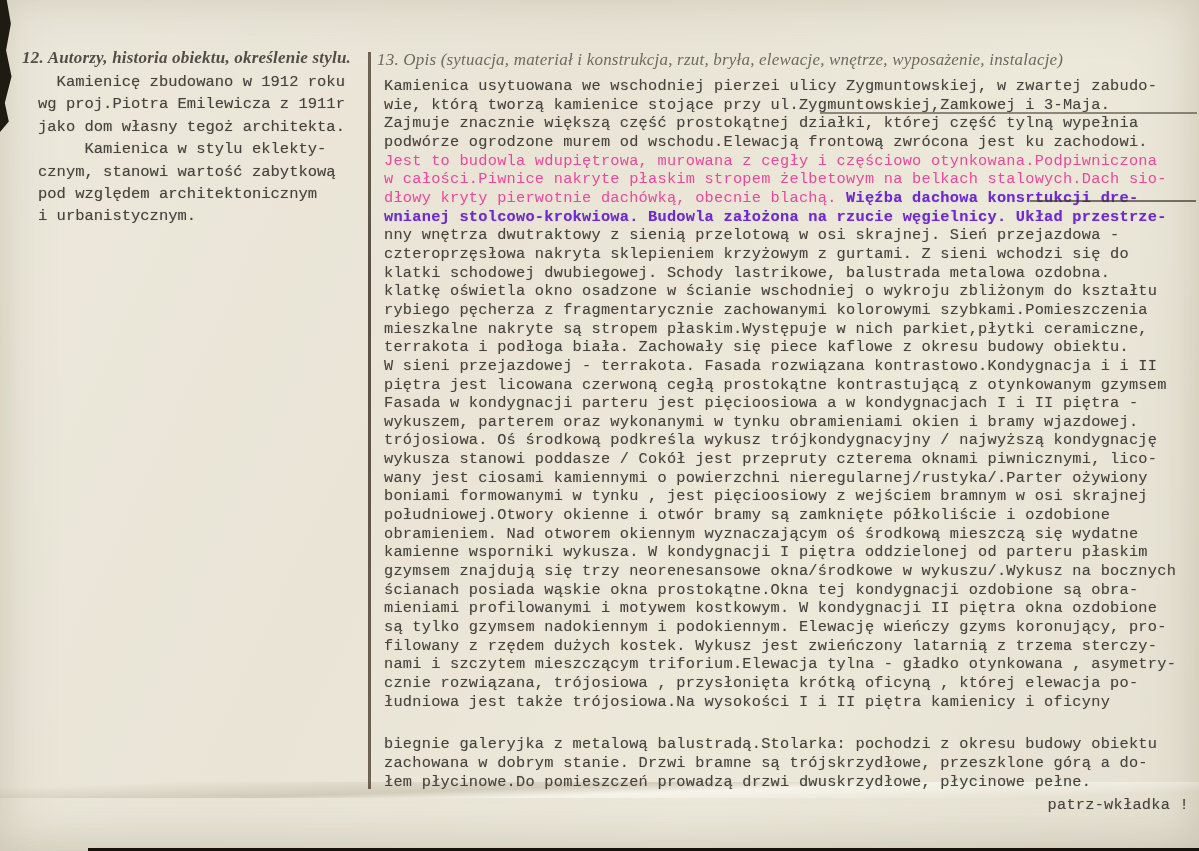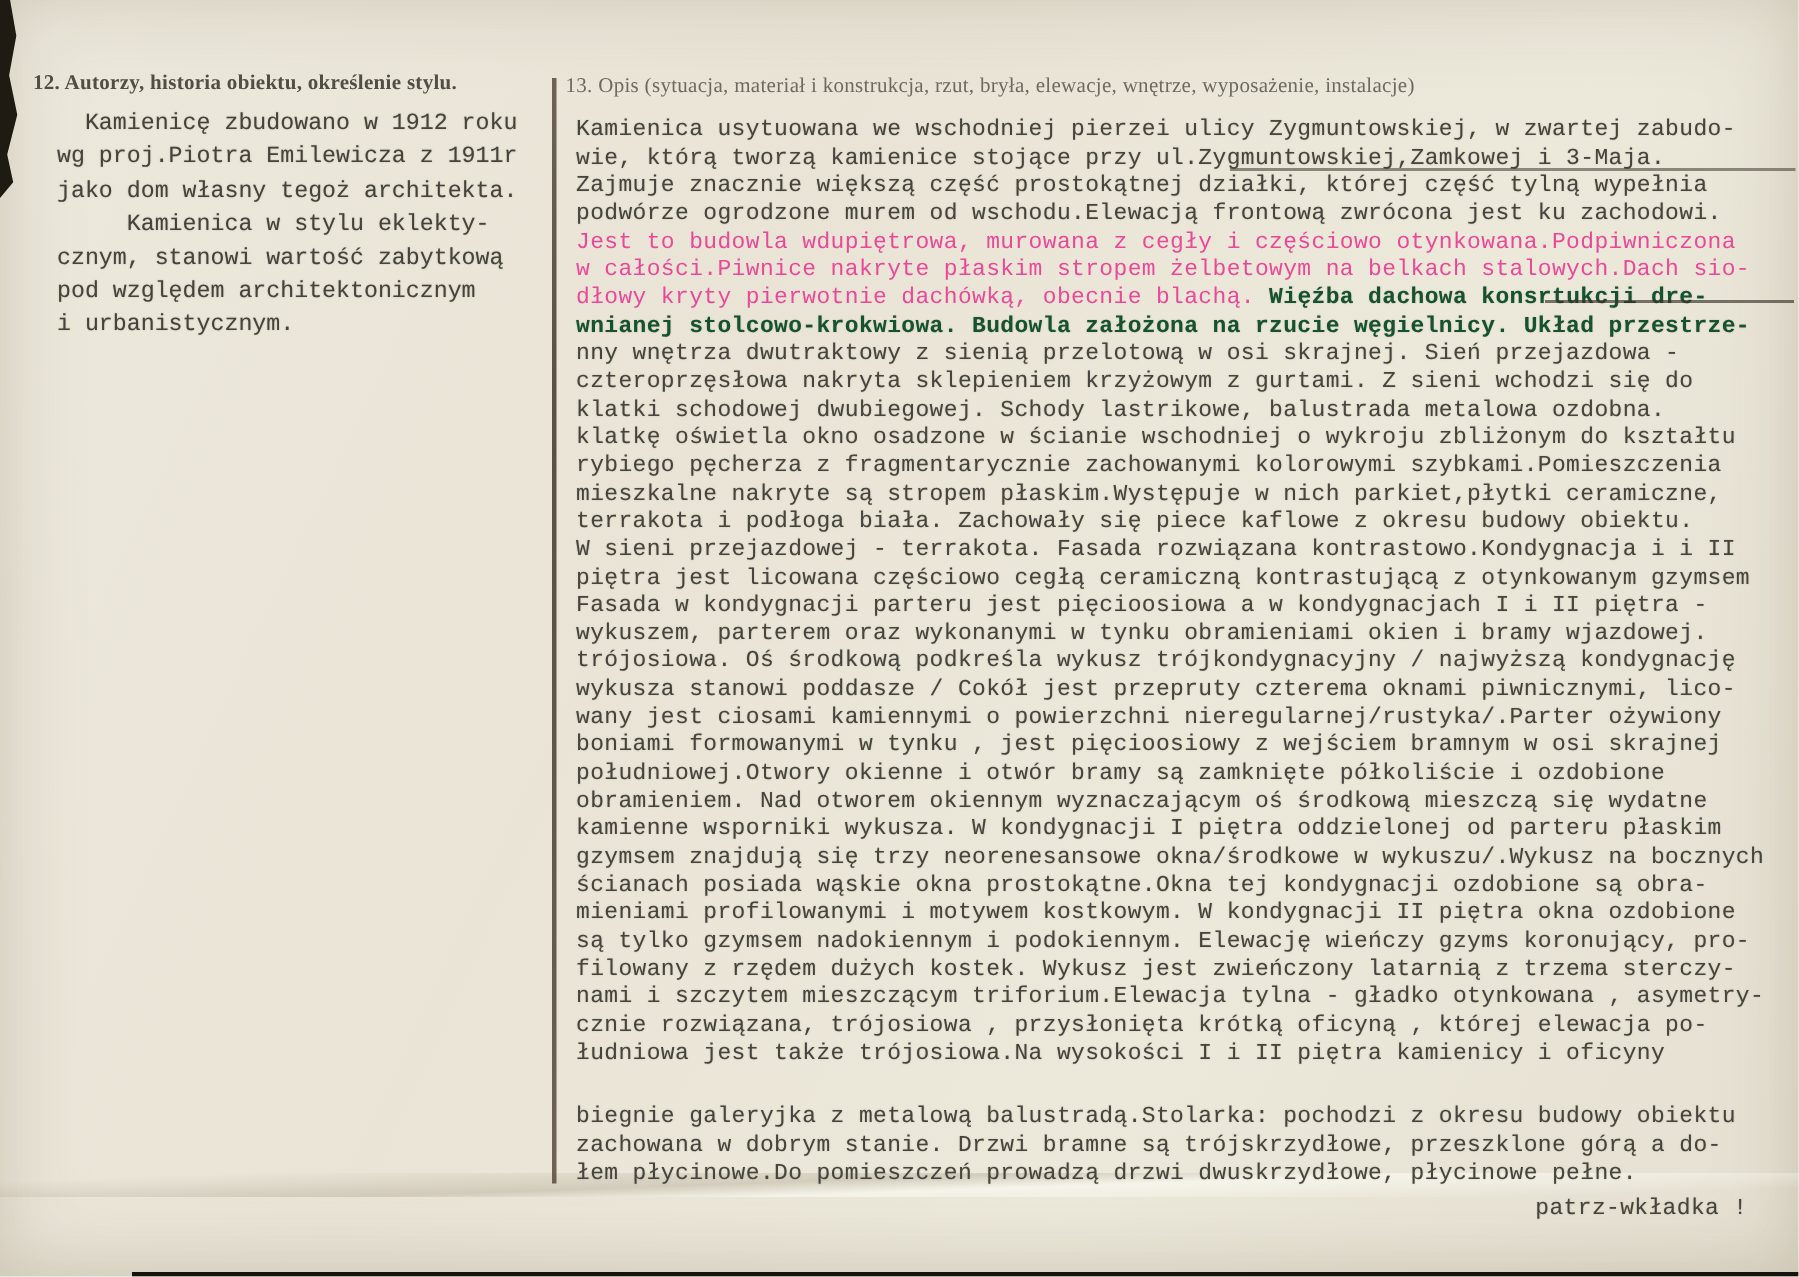--- a/index.html
+++ b/index.html
@@ -11,33 +11,33 @@
   .vignette{position:absolute;inset:0;pointer-events:none;
     box-shadow:inset 0 0 60px rgba(120,110,88,.18), inset 0 -8px 30px rgba(140,128,100,.12);}
   .torn-corner{position:absolute;left:0;top:0;width:16px;height:132px;background:#1f1a12;
     clip-path:polygon(0 0,42% 0,68% 18%,38% 38%,72% 58%,30% 78%,55% 92%,0 100%);}
   .bottom-strip{position:absolute;left:88px;right:0;bottom:0;height:3px;background:#17130c;}
   .crease{position:absolute;left:0;top:782px;width:100%;height:16px;
     background:linear-gradient(178deg,rgba(0,0,0,0) 10%,rgba(125,113,88,.22) 42%,rgba(255,255,248,.55) 58%,rgba(0,0,0,0) 90%);}
   .divider{position:absolute;left:368px;top:52px;width:3px;height:737px;
     background:linear-gradient(#584c3c,#3f362a 30%,#4a4033 70%,#584c3c);opacity:.85;}
   .form-label{position:absolute;font-family:"Liberation Serif","DejaVu Serif",serif;
-    font-size:14px;letter-spacing:.2px;white-space:pre;}
+    font-size:17px;letter-spacing:.2px;white-space:pre;font-style:italic;}
   .label-left{left:22px;top:48px;color:#524e45;font-weight:bold;}
   .label-right{left:377px;top:50px;color:#6e6a5e;width:780px;}
   .col-left{position:absolute;left:38px;top:71px;width:322px;
     font-size:15.5px;line-height:22.4px;color:#45433c;text-shadow:0 0 1px rgba(70,65,52,.35);}
   .col-right{position:absolute;left:384px;top:77px;width:815px;
     font-size:15.3px;line-height:18.65px;letter-spacing:.25px;color:#46443d;
     text-shadow:0 0 1px rgba(70,65,52,.3);}
   .tl{white-space:pre;}
   .faded{color:#ec4899;text-shadow:none;}
-  .bold{color:#14532d;font-weight:bold;}
+  .bold{color:#6d28d9;font-weight:bold;}
   .gap{margin-top:24px;}
-  .right{text-align:right;padding-right:34px;margin-top:5px;}
+  .right{text-align:right;padding-right:10px;margin-top:5px;}
   .pen-mark{position:absolute;height:2px;background:rgba(62,55,44,.55);}
   .mark-underline{left:820px;top:112px;width:377px;}
   .mark-strike{left:1030px;top:200px;width:166px;background:rgba(55,49,39,.65);}
 </style>
 </head>
 <body>
 
 <div class="vignette"></div>
 <div class="torn-corner"></div>
 <div class="crease"></div>
@@ -68,21 +68,21 @@
     <div class="tl"><span class="faded">dłowy kryty pierwotnie dachówką, obecnie blachą. </span><span class="bold">Więźba dachowa konsrtukcji dre-</span></div>
     <div class="tl bold">wnianej stolcowo-krokwiowa. Budowla założona na rzucie węgielnicy. Układ przestrze-</div>
     <div class="tl">nny wnętrza dwutraktowy z sienią przelotową w osi skrajnej. Sień przejazdowa -</div>
     <div class="tl">czteroprzęsłowa nakryta sklepieniem krzyżowym z gurtami. Z sieni wchodzi się do</div>
     <div class="tl">klatki schodowej dwubiegowej. Schody lastrikowe, balustrada metalowa ozdobna.</div>
     <div class="tl">klatkę oświetla okno osadzone w ścianie wschodniej o wykroju zbliżonym do kształtu</div>
     <div class="tl">rybiego pęcherza z fragmentarycznie zachowanymi kolorowymi szybkami.Pomieszczenia</div>
     <div class="tl">mieszkalne nakryte są stropem płaskim.Występuje w nich parkiet,płytki ceramiczne,</div>
     <div class="tl">terrakota i podłoga biała. Zachowały się piece kaflowe z okresu budowy obiektu.</div>
     <div class="tl">W sieni przejazdowej - terrakota. Fasada rozwiązana kontrastowo.Kondygnacja i i II</div>
-    <div class="tl">piętra jest licowana częściowo cegłą ceramiczną kontrastującą z otynkowanym gzymsem</div>
+    <div class="tl">piętra jest licowana czerwoną cegłą prostokątne kontrastującą z otynkowanym gzymsem</div>
     <div class="tl">Fasada w kondygnacji parteru jest pięcioosiowa a w kondygnacjach I i II piętra -</div>
     <div class="tl">wykuszem, parterem oraz wykonanymi w tynku obramieniami okien i bramy wjazdowej.</div>
     <div class="tl">trójosiowa. Oś środkową podkreśla wykusz trójkondygnacyjny / najwyższą kondygnację</div>
     <div class="tl">wykusza stanowi poddasze / Cokół jest przepruty czterema oknami piwnicznymi, lico-</div>
     <div class="tl">wany jest ciosami kamiennymi o powierzchni nieregularnej/rustyka/.Parter ożywiony</div>
     <div class="tl">boniami formowanymi w tynku , jest pięcioosiowy z wejściem bramnym w osi skrajnej</div>
     <div class="tl">południowej.Otwory okienne i otwór bramy są zamknięte półkoliście i ozdobione</div>
     <div class="tl">obramieniem. Nad otworem okiennym wyznaczającym oś środkową mieszczą się wydatne</div>
     <div class="tl">kamienne wsporniki wykusza. W kondygnacji I piętra oddzielonej od parteru płaskim</div>
     <div class="tl">gzymsem znajdują się trzy neorenesansowe okna/środkowe w wykuszu/.Wykusz na bocznych</div>

